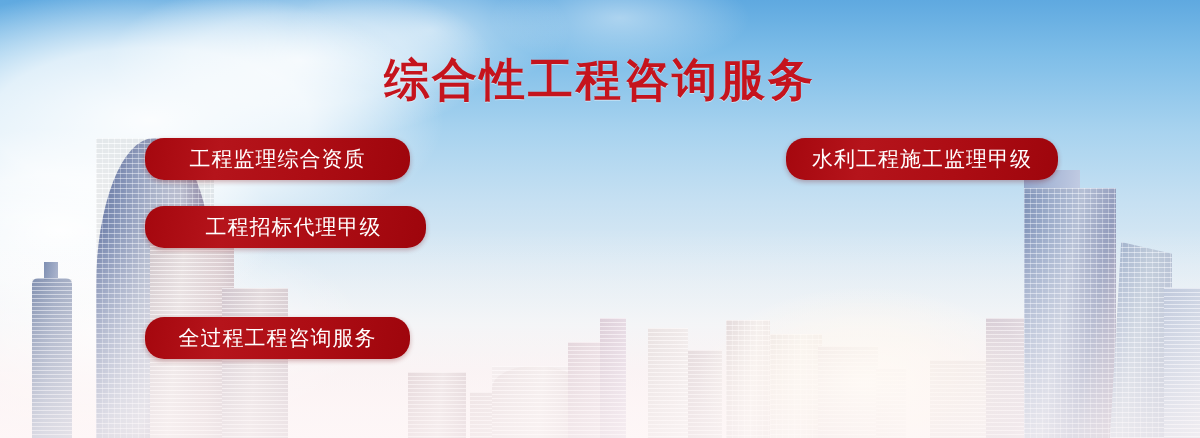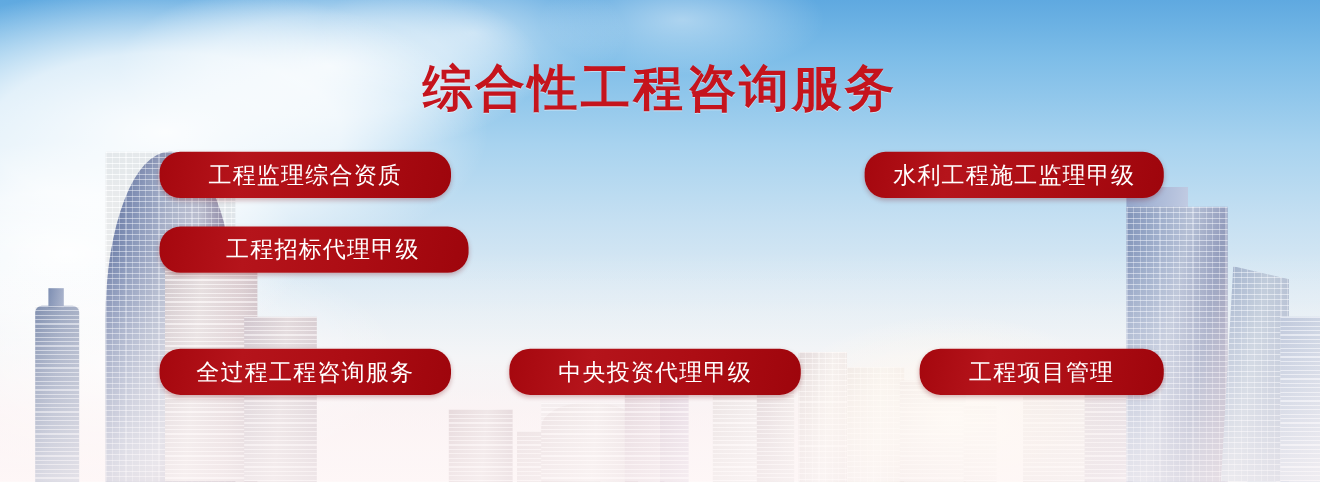--- a/index.html
+++ b/index.html
@@ -311,22 +311,16 @@
       <span>水利工程施工监理甲级</span>
     </div>
 
     <div class="badge c1 r2">
       <span>工程招标代理甲级</span>
     </div>
 
     <div class="badge c1 r3">
       <span>全过程工程咨询服务</span>
     </div>
-    <div class="badge c2 r3">
-      <span>中央投资代理甲级</span>
-    </div>
-    <div class="badge r3" id="badge-xiangmu">
-      <span>工程项目管理</span>
-    </div>
 
 
   </div>
 </div>
 
 </body></html>

